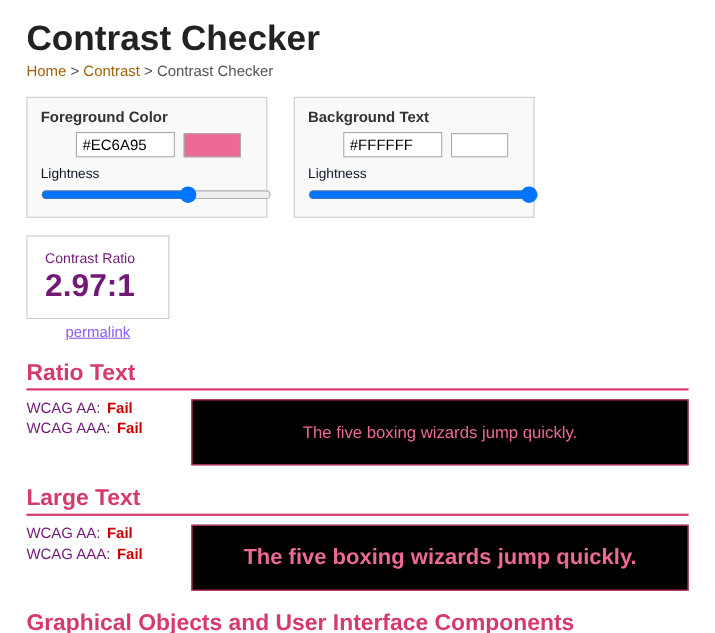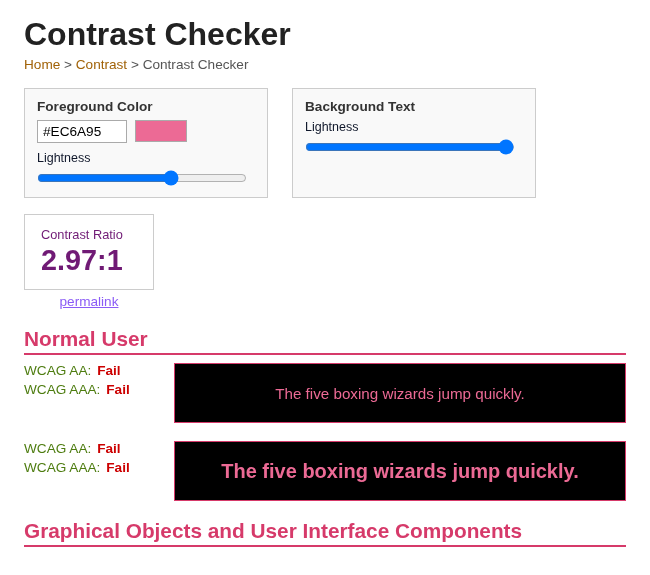--- a/index.html
+++ b/index.html
@@ -28,34 +28,35 @@
     .breadcrumb span { color: #555; }
 
     .color-inputs {
       display: flex;
       gap: 24px;
       margin-bottom: 16px;
     }
     .color-box {
       border: 1px solid #ccc;
       padding: 10px 12px;
-      width: 244px;
+      width: 219px;
       background: #f9f9f9;
     }
     .color-box label {
       font-size: 0.85rem;
       font-weight: bold;
       display: block;
       margin-bottom: 6px;
     }
     .color-input-row {
       display: flex;
-      align-items: flex-start;
+      align-items: center;
       gap: 8px;
       margin-bottom: 8px;
+      margin-left: 32px;
     }
     .color-input-row input[type="text"] {
       width: 90px;
       border: 1px solid #aaa;
       padding: 3px 5px;
       font-size: 0.85rem;
     }
     .color-swatch {
       width: 52px;
       height: 22px;
@@ -145,21 +146,21 @@
     .result-labels {
       min-width: 130px;
     }
     .wcag-line {
       font-size: 0.85rem;
       margin-bottom: 4px;
       display: flex;
       gap: 6px;
       align-items: center;
     }
-    .wcag-line .label { color: #4d7c0f; font-weight: normal; }
+    .wcag-line .label { color: #701a75; font-weight: normal; }
     .fail {
       color: #cc0000;
       font-weight: bold;
     }
     .preview-box {
       border: 1px solid #d63a6a;
       flex: 1;
       display: flex;
       align-items: center;
       justify-content: center;
@@ -206,55 +207,60 @@
     <div class="color-input-row">
       <input type="text" class="hex-input" value="#EC6A95" style="">
       <div class="color-swatch" style="background-color: #EC6A95;"></div>
     </div>
     <div class="lightness-label">Lightness</div>
     <input type="range" class="slider-track fg-slider" value="65" min="0" max="100" style="">
   </div>
 
   <div class="color-box">
     <label>Background Text</label>
+    <div class="color-input-row">
+      <input type="text" class="hex-input" value="#FFFFFF" style="">
+      <div class="color-swatch" style="background-color: #FFFFFF; border: 1px solid #aaa;"></div>
+    </div>
     <div class="lightness-label">Lightness</div>
     <input type="range" class="slider-track bg-slider" value="100" min="0" max="100" style="">
   </div>
 </div>
 
 
 <div class="contrast-box">
   <div class="contrast-label">Contrast Ratio</div>
   <div class="contrast-value">2.97:1</div>
 </div>
 <br>
 <a class="permalink">permalink</a>
 
 
 <div class="section-wrapper">
-  <div class="section-title">Normal User</div>
+  <div class="section-title">Ratio Text</div>
   <div class="result-row">
     <div class="result-labels">
       <div class="wcag-line">
         <span class="label">WCAG AA:</span>
         <span class="fail">Fail</span>
       </div>
       <div class="wcag-line">
         <span class="label">WCAG AAA:</span>
         <span class="fail">Fail</span>
       </div>
     </div>
     <div class="preview-box">
       <span class="normal-text-preview">The five boxing wizards jump quickly.</span>
     </div>
   </div>
 </div>
 
 
 <div class="section-wrapper">
+  <div class="section-title">Large Text</div>
   <div class="result-row">
     <div class="result-labels">
       <div class="wcag-line">
         <span class="label">WCAG AA:</span>
         <span class="fail">Fail</span>
       </div>
       <div class="wcag-line">
         <span class="label">WCAG AAA:</span>
         <span class="fail">Fail</span>
       </div>

